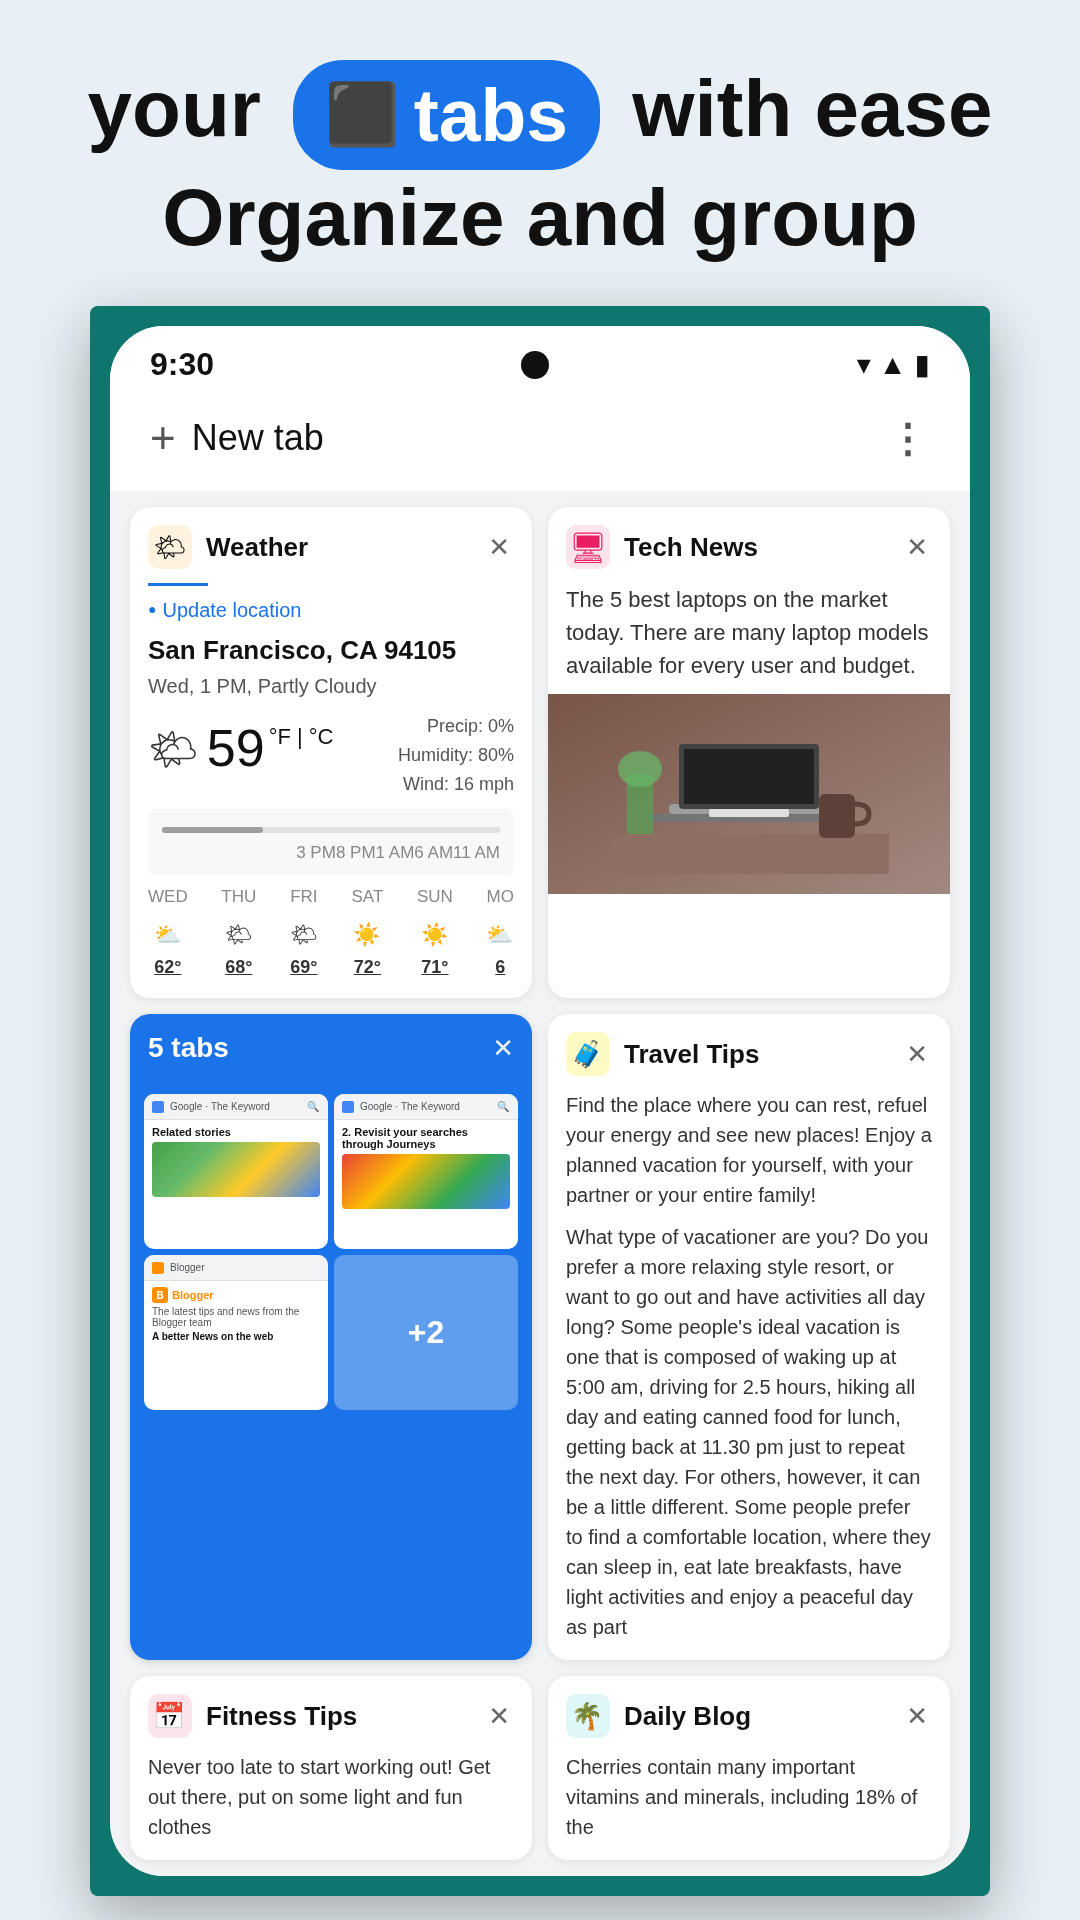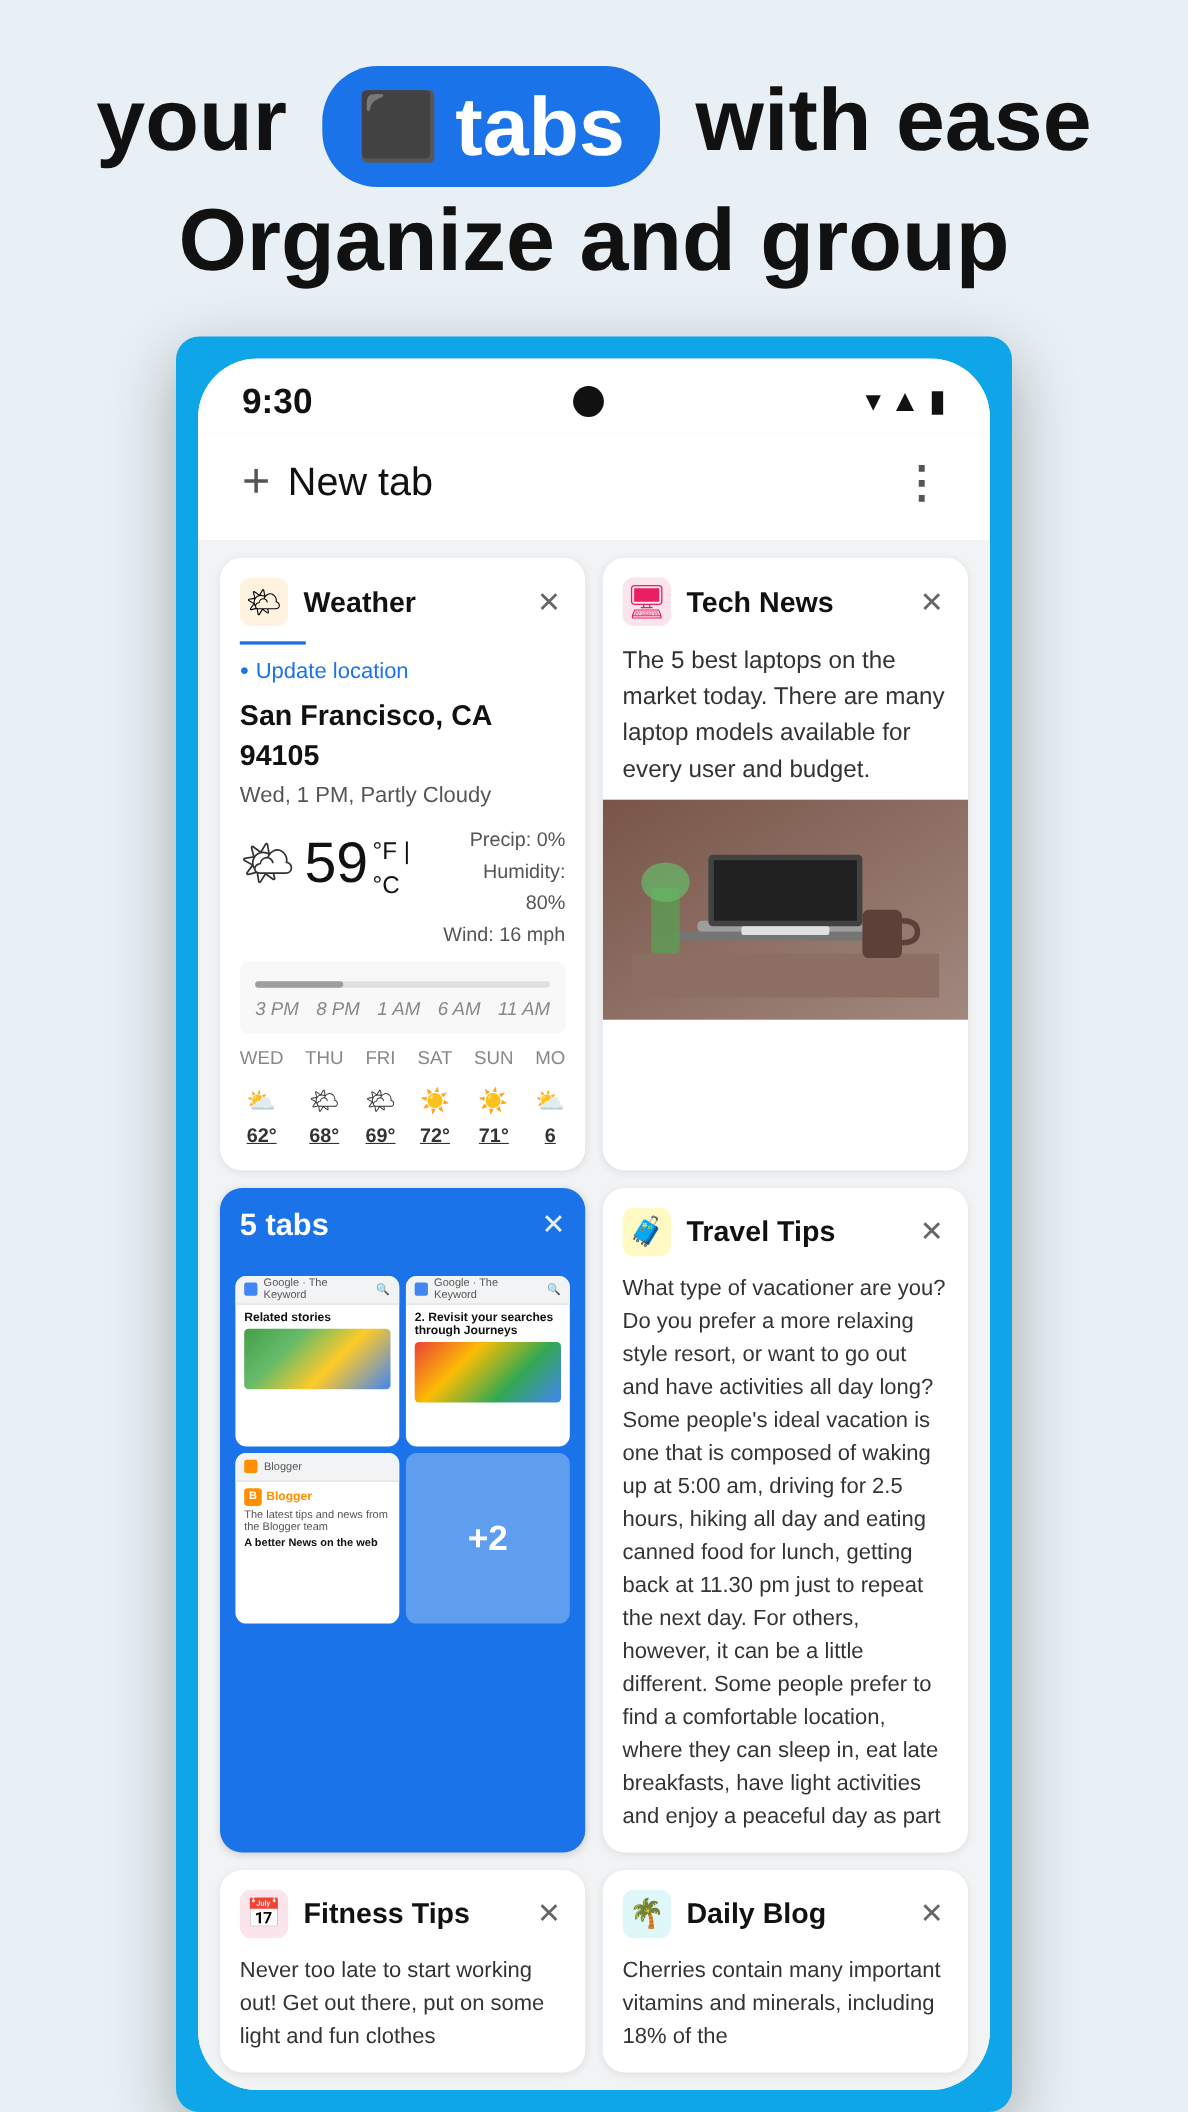--- a/index.html
+++ b/index.html
@@ -38,23 +38,23 @@
       gap: 14px;
       vertical-align: middle;
       margin: 0 10px;
     }
     .tabs-badge .tabs-icon {
       font-size: 60px;
     }
 
     
     .phone-mockup {
-      width: 760px;
-      background: #0ea5e9;
-      border-radius: 21px;
+      width: 900px;
+      background: #0f766e;
+      border-radius: 8px;
       padding: 20px;
       box-shadow: 0 20px 60px rgba(0,0,0,0.3);
       position: relative;
     }
     .phone-screen {
       background: #f1f3f4;
       border-radius: 54px;
       overflow: hidden;
       position: relative;
     }
@@ -237,24 +237,23 @@
       position: absolute;
       left: 0;
       top: 0;
       width: 30%;
       height: 100%;
       background: #9e9e9e;
       border-radius: 3px;
     }
     .timeline-labels {
       display: flex;
-      justify-content: space-between;
+      justify-content: flex-end;
       font-size: 17px;
       color: #888;
-      font-style: italic;
     }
     .weather-forecast {
       display: flex;
       justify-content: space-between;
       margin-top: 10px;
       font-size: 18px;
     }
     .forecast-day {
       text-align: center;
     }
@@ -632,20 +631,21 @@
         </div>
       </div>
 
       <div class="tab-card">
         <div class="tab-card-header">
           <div class="tab-card-icon travel-icon-bg">🧳</div>
           <span class="tab-card-title">Travel Tips</span>
           <span class="tab-card-close">✕</span>
         </div>
         <div class="travel-text">
+          <p style="margin-bottom:12px;">Find the place where you can rest, refuel your energy and see new places! Enjoy a planned vacation for yourself, with your partner or your entire family!</p>
           <p>What type of vacationer are you? Do you prefer a more relaxing style resort, or want to go out and have activities all day long? Some people's ideal vacation is one that is composed of waking up at 5:00 am, driving for 2.5 hours, hiking all day and eating canned food for lunch, getting back at 11.30 pm just to repeat the next day. For others, however, it can be a little different. Some people prefer to find a comfortable location, where they can sleep in, eat late breakfasts, have light activities and enjoy a peaceful day as part</p>
         </div>
       </div>
 
       <div class="tab-card tab-card-partial">
         <div class="tab-card-header">
           <div class="tab-card-icon fitness-icon-bg">📅</div>
           <span class="tab-card-title">Fitness Tips</span>
           <span class="tab-card-close">✕</span>
         </div>

